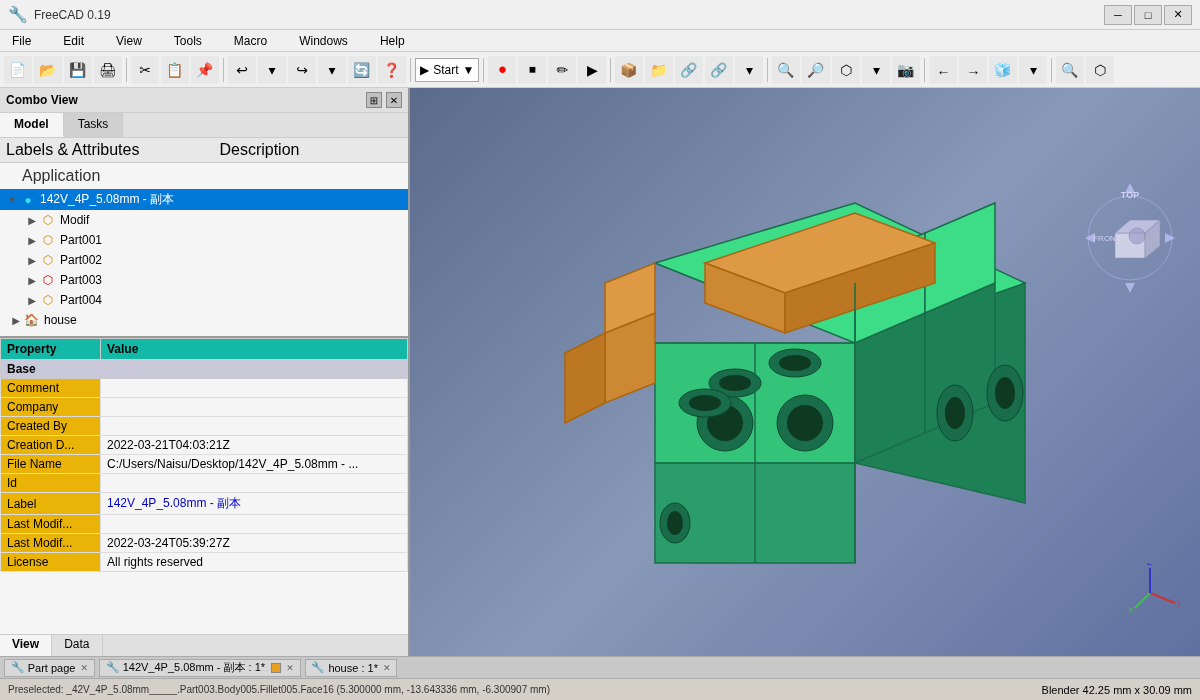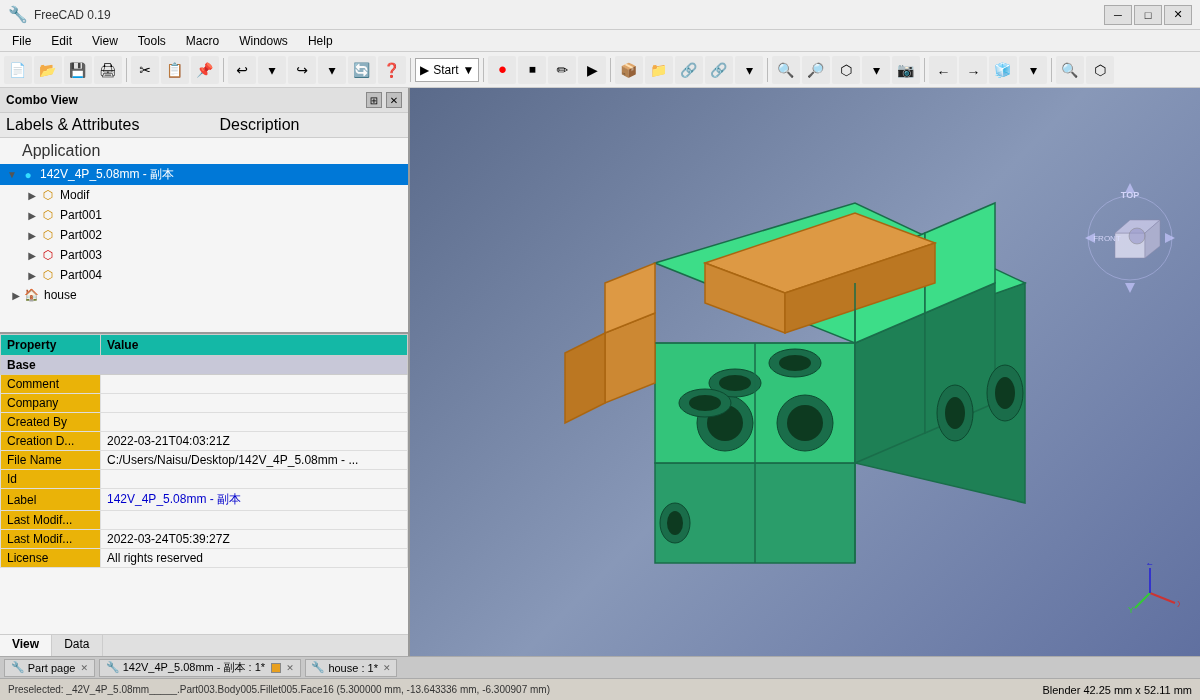--- a/index.html
+++ b/index.html
@@ -28,21 +28,21 @@
     }
 
     
     #menu-bar {
       background: #f0f0f0;
       height: 22px;
       display: flex;
       align-items: center;
       padding: 0 4px;
       border-bottom: 1px solid #ccc;
-      gap: 4px;
+      gap: 16px;
     }
     .menu-item {
       padding: 2px 8px;
       cursor: pointer;
       font-size: 12px;
       color: #000;
     }
 
     
     #toolbar {
@@ -389,20 +389,24 @@
   <div id="left-panel">
 
     <div id="combo-header">
       <span>Combo View</span>
       <div id="combo-controls">
         <button class="combo-ctrl-btn">⊞</button>
         <button class="combo-ctrl-btn">✕</button>
       </div>
     </div>
 
+    <div id="tabs">
+      <div class="tab active">Model</div>
+      <div class="tab">Tasks</div>
+    </div>
 
     <div id="tree-section">
 
       <div id="attr-header">
         <span>Labels &amp; Attributes</span>
         <span>Description</span>
       </div>
 
       <div class="app-label">Application</div>
 
@@ -620,15 +624,15 @@
     <span>house : 1*</span>
     <span class="taskbar-close">✕</span>
   </div>
 </div>
 
 <div id="status-bar">
   <span style="font-size:10px; color:#333;">Preselected: _42V_4P_5.08mm_____.Part003.Body005.Fillet005.Face16 (5.300000 mm, -13.643336 mm, -6.300907 mm)</span>
   <span>
     <span>Blender</span>
     <span> </span>
-    <span>42.25 mm x 52.11 mm</span>
+    <span>42.25 mm x 30.09 mm</span>
   </span>
 </div>
 
 </body></html>

